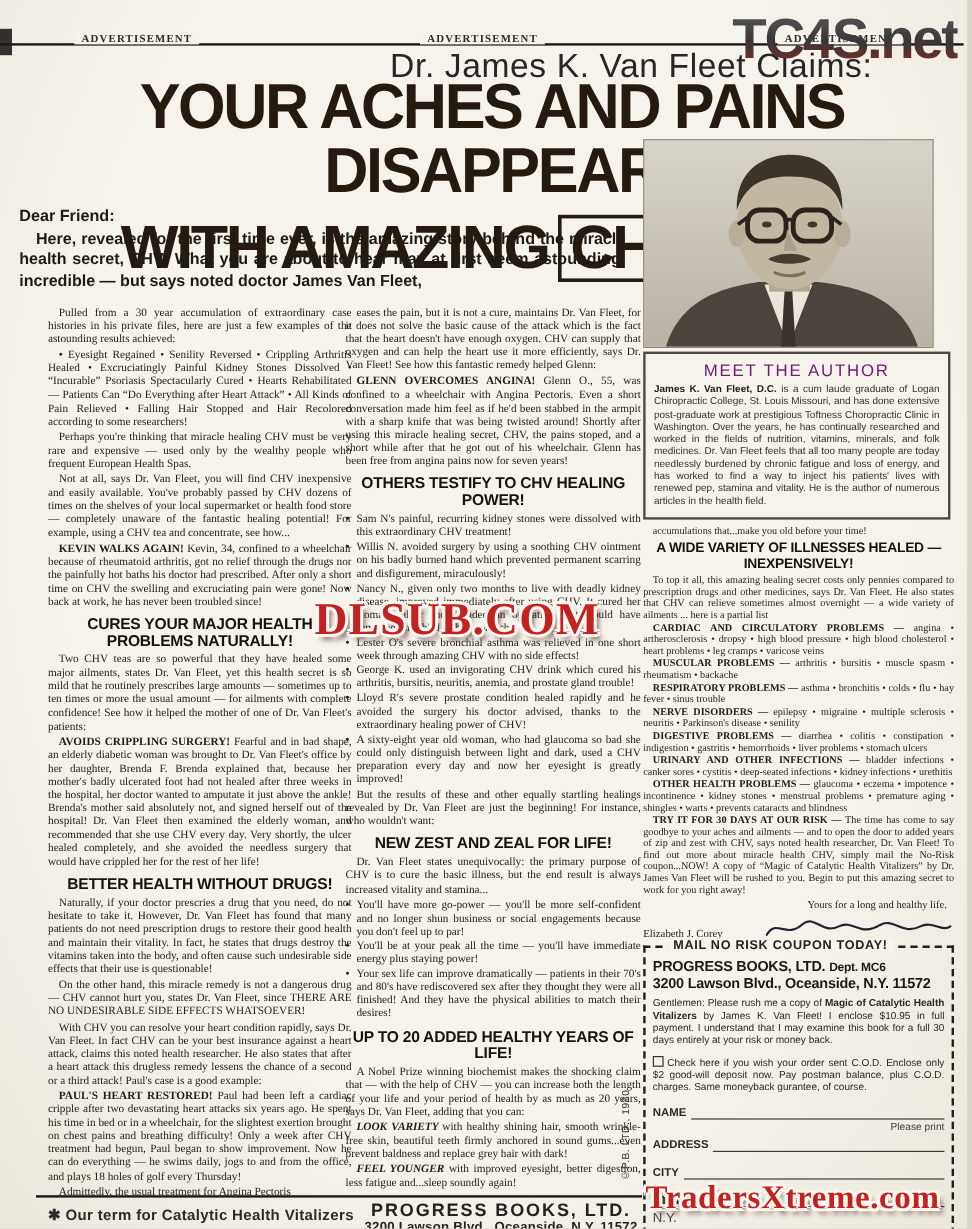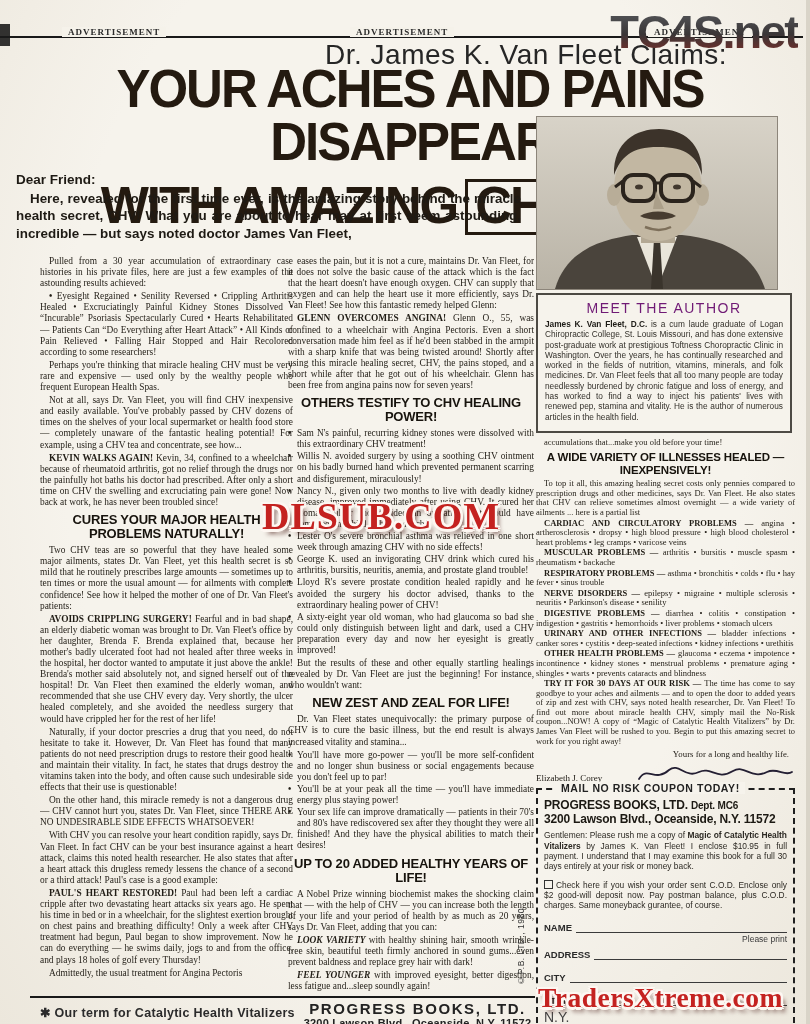--- a/index.html
+++ b/index.html
@@ -79,21 +79,21 @@
   .cp-co{font-family:"Liberation Sans",sans-serif;font-weight:800;font-size:12px;letter-spacing:-.2px;color:#1c1913;}
   .cp-co .dept{font-size:10px;}
   .cp-body{font-family:"Liberation Sans",sans-serif;font-size:8.4px;line-height:1.22;text-align:justify;
     margin-top:4px;color:#2c2923;}
   .cp-body strong{font-weight:700;}
   .cbox{display:inline-block;width:7px;height:7px;border:1.2px solid #333;margin-right:3px;vertical-align:-1px;}
   .frow{display:flex;align-items:flex-end;margin-top:11px;}
   .frow label{font-family:"Liberation Sans",sans-serif;font-weight:700;font-size:9.5px;color:#2a2a2a;margin-right:4px;}
   .fline{flex:1;border-bottom:1.2px solid #3a3a3a;height:11px;}
   .printnote{font-family:"Liberation Sans",sans-serif;font-size:8.5px;text-align:right;color:#3a3a3a;margin-top:1px;}
-  .taxline{font-family:"Liberation Sans",sans-serif;font-size:14px;color:#444;margin-top:3px;}
+  .taxline{font-family:"Liberation Sans",sans-serif;font-size:11px;color:#444;margin-top:3px;}
 
   
   .wm{position:absolute;font-family:"Liberation Sans",sans-serif;font-weight:800;pointer-events:none;}
   .wm-tc4s{top:4px;right:8px;font-size:47px;letter-spacing:-2px;color:#4a403c;
     background:linear-gradient(180deg,#4d4d50 25%,#3a3637 55%,#7e2d27 95%);
     -webkit-background-clip:text;background-clip:text;}
   @supports (-webkit-background-clip:text){.wm-tc4s{color:transparent;}}
   .wm-red{color:#c42220;
     text-shadow:-2px -2px 0 #fdf7f2, 2px -2px 0 #fdf7f2, -2px 2px 0 #fdf7f2, 2px 2px 0 #fdf7f2,
       0 -2.5px 0 #fdf7f2, 0 2.5px 0 #fdf7f2, -2.5px 0 0 #fdf7f2, 2.5px 0 0 #fdf7f2,
@@ -128,20 +128,21 @@
 
   <div class="col colL">
       <p>Pulled from a 30 year accumulation of extraordinary case histories in his private files, here are just a few examples of the astounding results achieved:</p>
       <p><strong class="lead">• </strong>Eyesight Regained • Senility Reversed • Crippling Arthritis Healed • Excruciatingly Painful Kidney Stones Dissolved • “Incurable” Psoriasis Spectacularly Cured • Hearts Rehabilitated — Patients Can “Do Everything after Heart Attack” • All Kinds of Pain Relieved • Falling Hair Stopped and Hair Recolored according to some researchers!</p>
       <p>Perhaps you're thinking that miracle healing CHV must be very rare and expensive — used only by the wealthy people who frequent European Health Spas.</p>
       <p>Not at all, says Dr. Van Fleet, you will find CHV inexpensive and easily available. You've probably passed by CHV dozens of times on the shelves of your local supermarket or health food store — completely unaware of the fantastic healing potential! For example, using a CHV tea and concentrate, see how...</p>
       <p><strong class="lead">KEVIN WALKS AGAIN! </strong>Kevin, 34, confined to a wheelchair because of rheumatoid arthritis, got no relief through the drugs nor the painfully hot baths his doctor had prescribed. After only a short time on CHV the swelling and excruciating pain were gone! Now back at work, he has never been troubled since!</p>
       <div class="chead">CURES YOUR MAJOR HEALTH PROBLEMS NATURALLY!</div>
       <p>Two CHV teas are so powerful that they have healed some major ailments, states Dr. Van Fleet, yet this health secret is so mild that he routinely prescribes large amounts — sometimes up to ten times or more the usual amount — for ailments with complete confidence! See how it helped the mother of one of Dr. Van Fleet's patients:</p>
       <p><strong class="lead">AVOIDS CRIPPLING SURGERY! </strong>Fearful and in bad shape, an elderly diabetic woman was brought to Dr. Van Fleet's office by her daughter, Brenda F. Brenda explained that, because her mother's badly ulcerated foot had not healed after three weeks in the hospital, her doctor wanted to amputate it just above the ankle! Brenda's mother said absolutely not, and signed herself out of the hospital! Dr. Van Fleet then examined the elderly woman, and recommended that she use CHV every day. Very shortly, the ulcer healed completely, and she avoided the needless surgery that would have crippled her for the rest of her life!</p>
+      <div class="chead">BETTER HEALTH WITHOUT DRUGS!</div>
       <p>Naturally, if your doctor prescries a drug that you need, do not hesitate to take it. However, Dr. Van Fleet has found that many patients do not need prescription drugs to restore their good health and maintain their vitality. In fact, he states that drugs destroy the vitamins taken into the body, and often cause such undesirable side effects that their use is questionable!</p>
       <p>On the other hand, this miracle remedy is not a dangerous drug — CHV cannot hurt you, states Dr. Van Fleet, since THERE ARE NO UNDESIRABLE SIDE EFFECTS WHATSOEVER!</p>
       <p>With CHV you can resolve your heart condition rapidly, says Dr. Van Fleet. In fact CHV can be your best insurance against a heart attack, claims this noted health researcher. He also states that after a heart attack this drugless remedy lessens the chance of a second or a third attack! Paul's case is a good example:</p>
       <p><strong class="lead">PAUL'S HEART RESTORED! </strong>Paul had been left a cardiac cripple after two devastating heart attacks six years ago. He spent his time in bed or in a wheelchair, for the slightest exertion brought on chest pains and breathing difficulty! Only a week after CHV treatment had begun, Paul began to show improvement. Now he can do everything — he swims daily, jogs to and from the office, and plays 18 holes of golf every Thursday!</p>
       <p>Admittedly, the usual treatment for Angina Pectoris</p>
     </div>
   <div class="col colM">
       <p>eases the pain, but it is not a cure, maintains Dr. Van Fleet, for it does not solve the basic cause of the attack which is the fact that the heart doesn't have enough oxygen. CHV can supply that oxygen and can help the heart use it more efficiently, says Dr. Van Fleet! See how this fantastic remedy helped Glenn:</p>
       <p><strong class="lead">GLENN OVERCOMES ANGINA! </strong>Glenn O., 55, was confined to a wheelchair with Angina Pectoris. Even a short conversation made him feel as if he'd been stabbed in the armpit with a sharp knife that was being twisted around! Shortly after using this miracle healing secret, CHV, the pains stoped, and a short while after that he got out of his wheelchair. Glenn has been free from angina pains now for seven years!</p>
       <div class="chead">OTHERS TESTIFY TO CHV HEALING POWER!</div>

